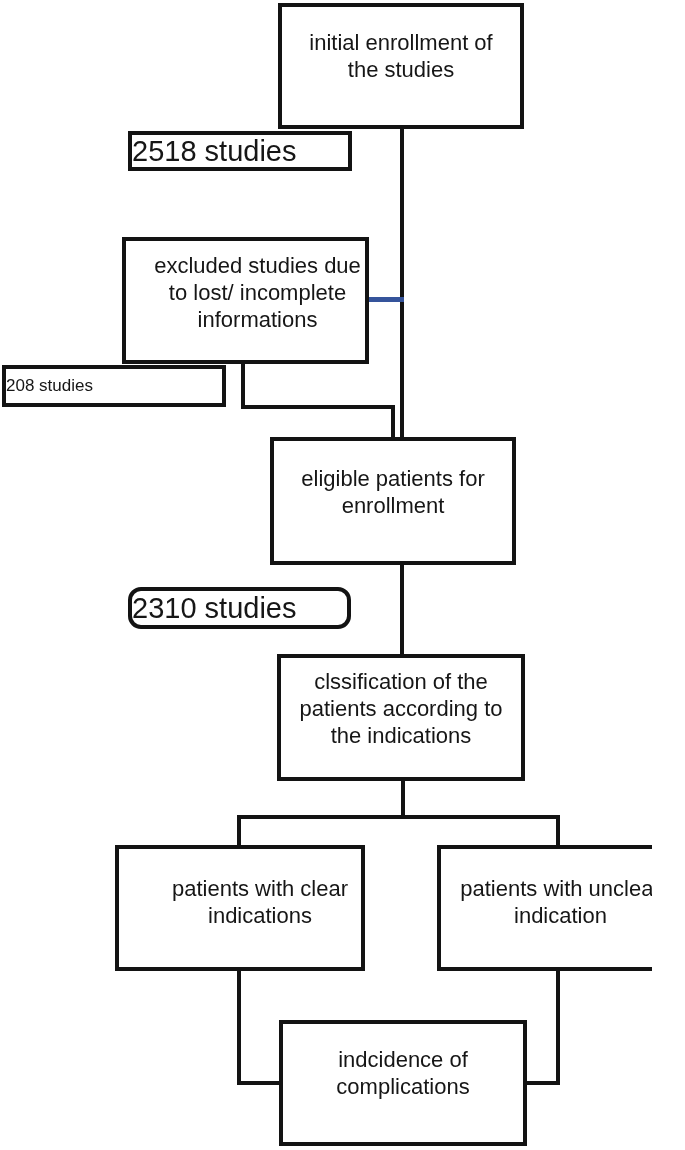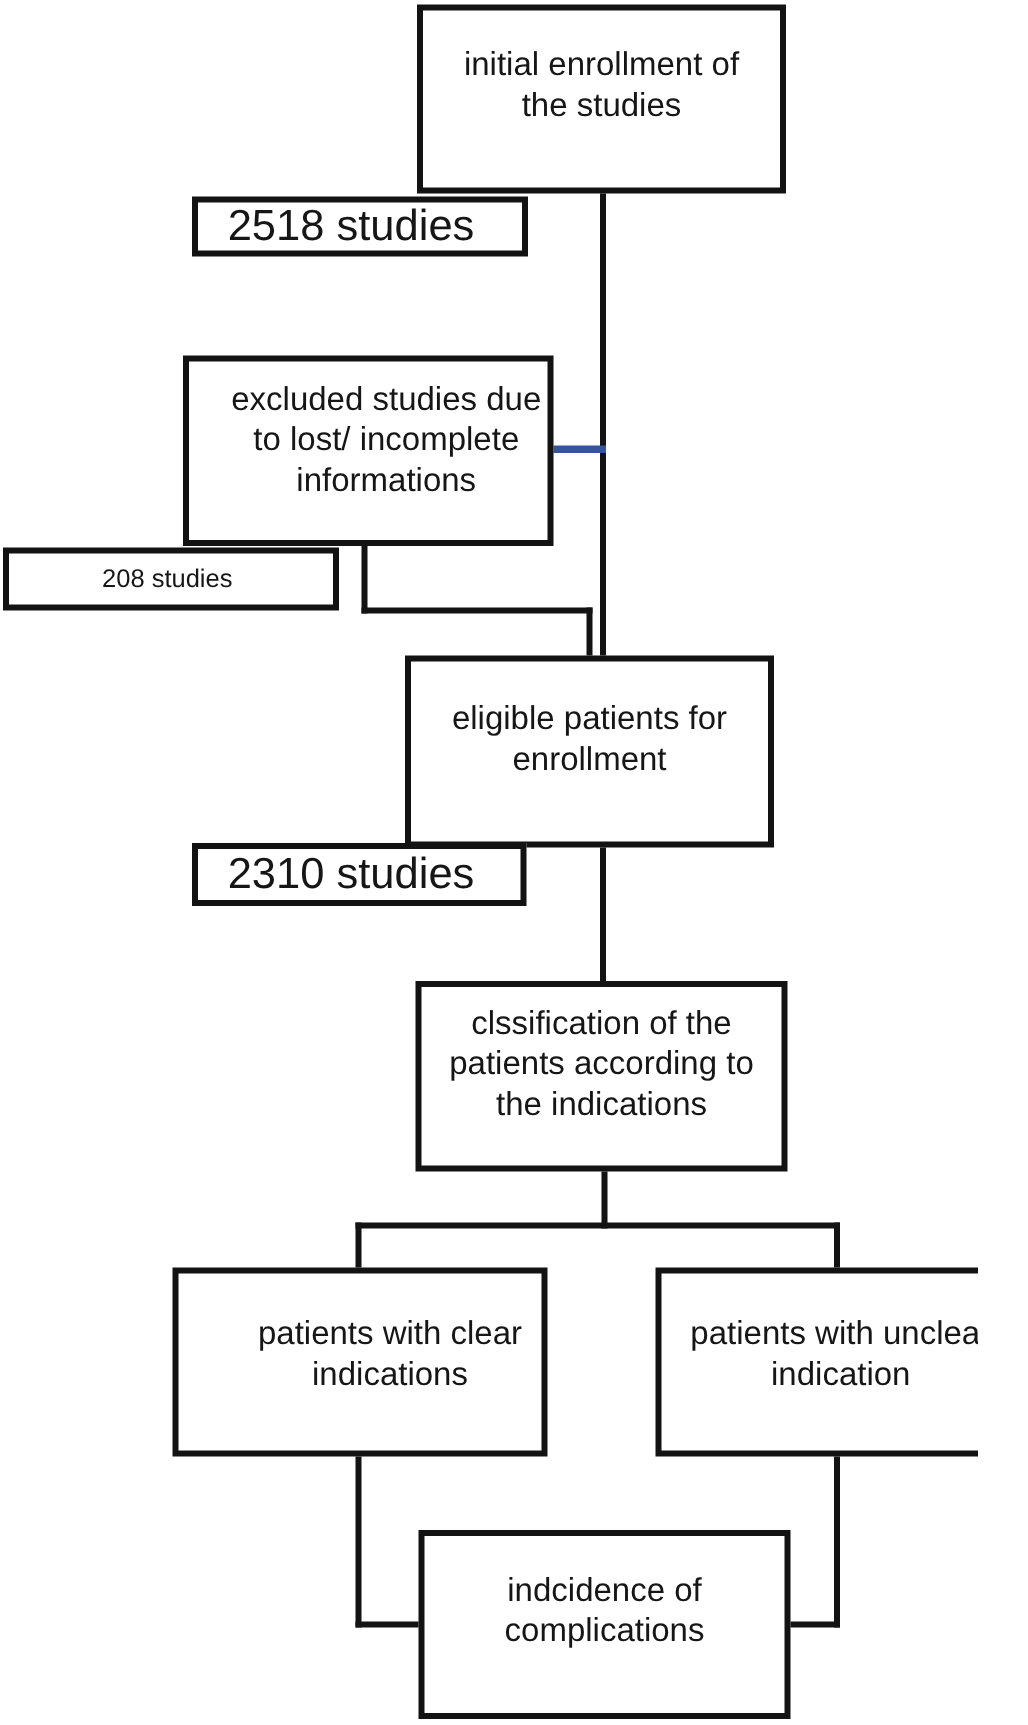--- a/index.html
+++ b/index.html
@@ -9,21 +9,21 @@
   }
   .box{
     position:absolute;box-sizing:border-box;background:#ffffff;
     border:4px solid var(--line_black,#131313);
     text-align:center;white-space:pre-line;
     font-size:22px;line-height:27px;
   }
   .count{
     position:absolute;box-sizing:border-box;background:#ffffff;
     border:4px solid var(--line_black,#131313);
-    text-align:center;white-space:nowrap;
+    text-align:left;white-space:nowrap;
     display:flex;flex-direction:column;justify-content:center;
   }
   .line{position:absolute;background:var(--line_black,#131313);}
   .line.blue{background:var(--connector_blue,#35549b);}
 </style>
 </head>
 <body>
 
 <div id="canvas">
 
@@ -62,15 +62,15 @@
   <div class="box" style="left:437px;top:845px;width:247px;height:126px;padding-top:26px;">patients with unclear
 indication</div>
 
   <div class="box" style="left:279px;top:1020px;width:248px;height:126px;padding-top:22px;">indcidence of
 complications</div>
 
   <div class="count" style="left:128px;top:131px;width:224px;height:40px;font-size:29px;padding-right:12px;">2518 studies</div>
 
   <div class="count" style="left:2px;top:365px;width:224px;height:42px;font-size:17px;padding-right:5px;">208 studies</div>
 
-  <div class="count" style="left:128px;top:562px;width:223px;height:42px;font-size:29px;padding-right:11px;">2310 studies</div>
+  <div class="count" style="left:128px;top:587px;width:223px;height:42px;font-size:29px;padding-right:11px;border-radius:13px;">2310 studies</div>
 
 </div>
 
 </body></html>

